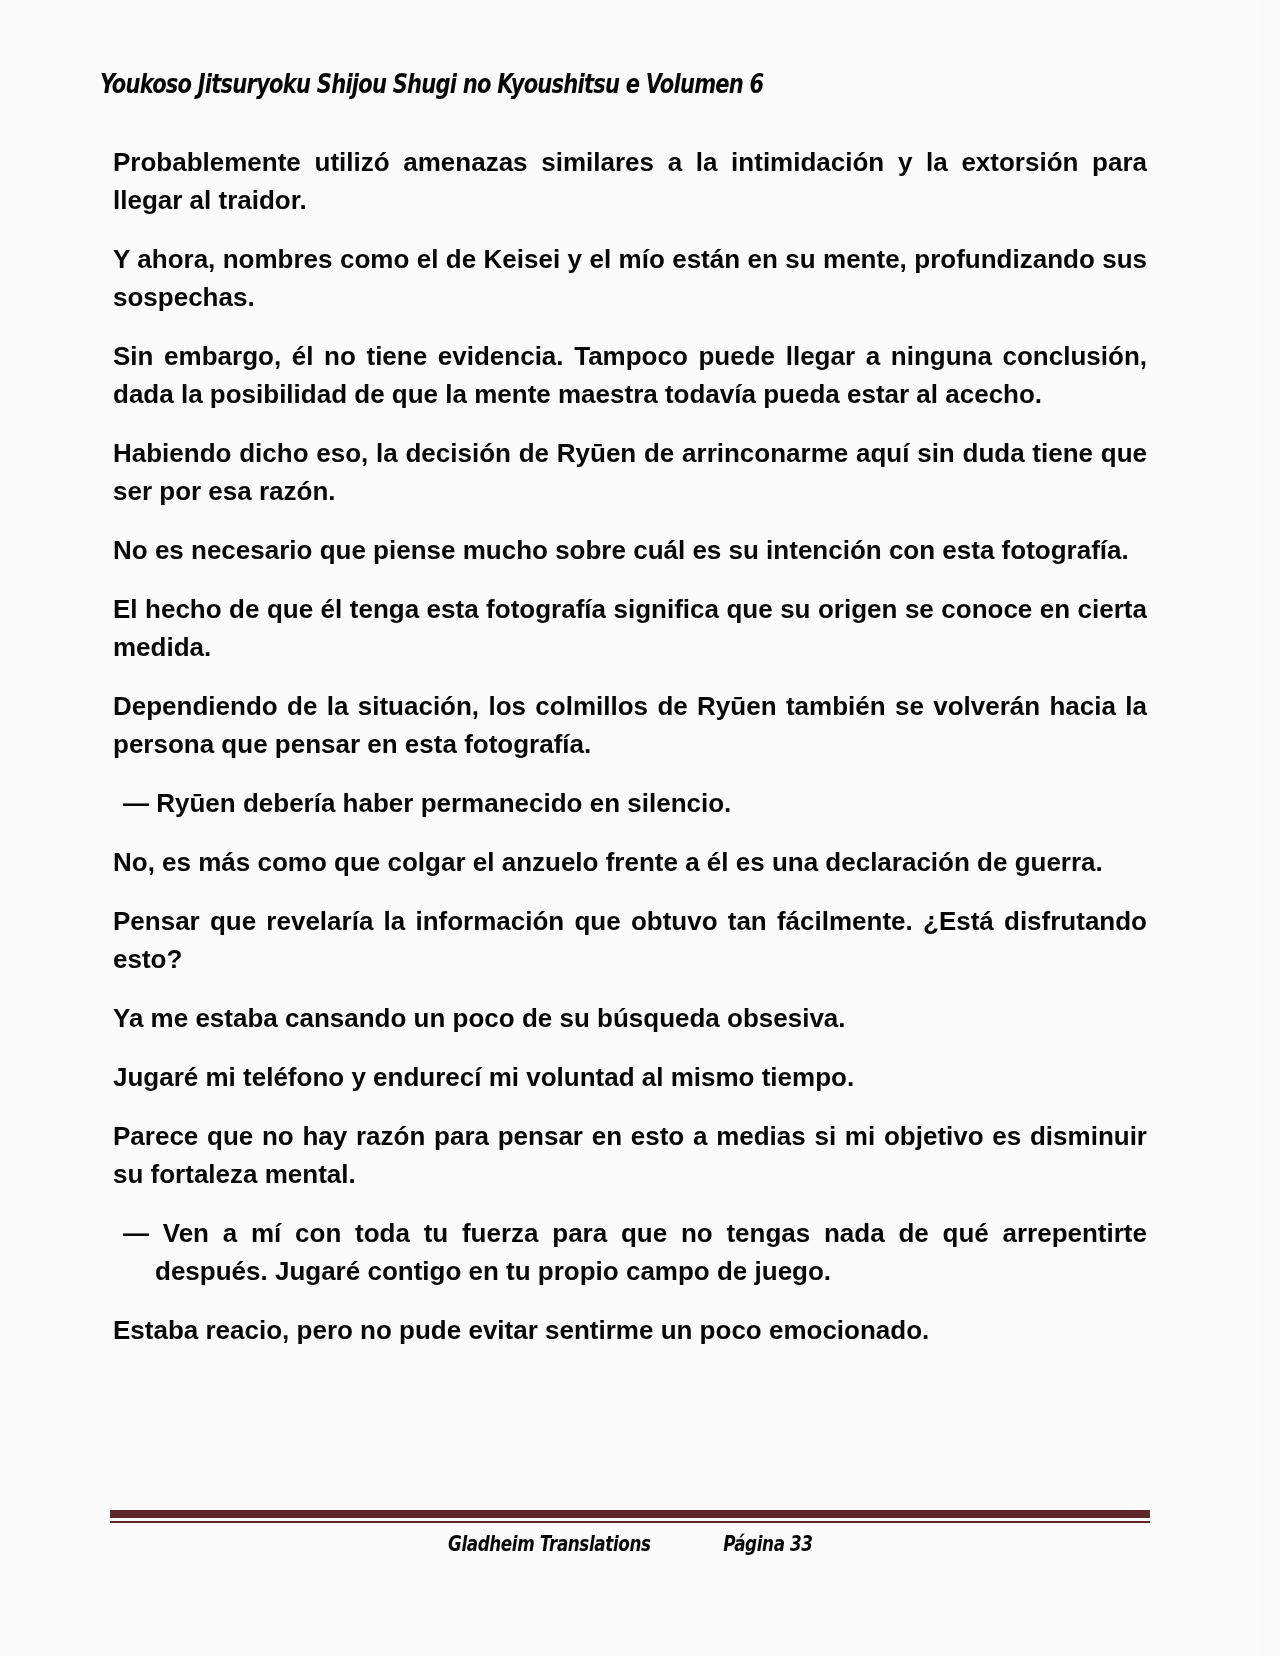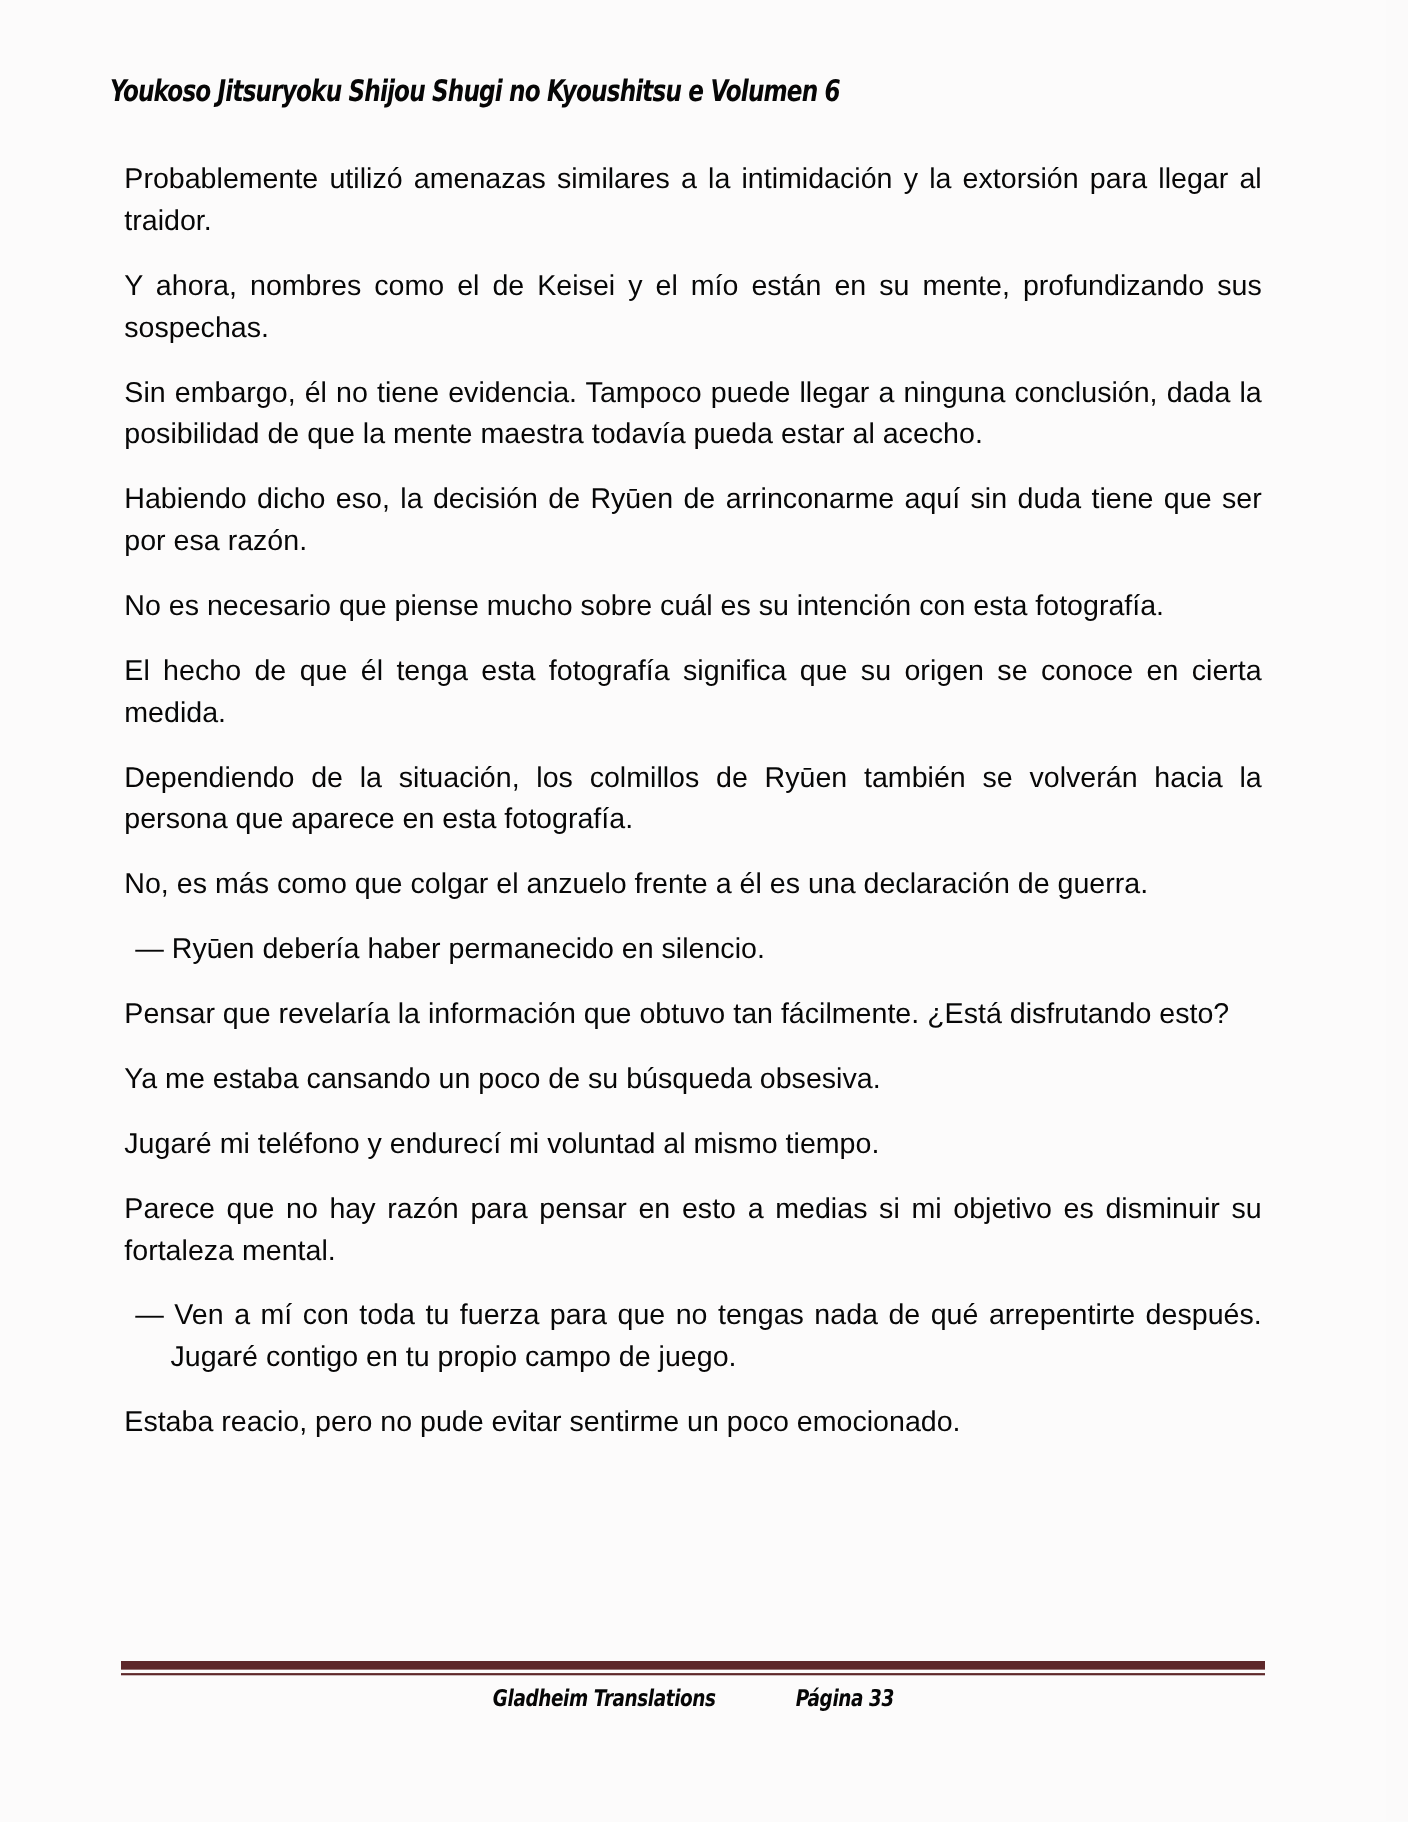--- a/index.html
+++ b/index.html
@@ -27,20 +27,21 @@
     font-style: italic;
     font-size: 27px;
     letter-spacing: -1px;
     transform: scaleX(0.78);
     transform-origin: left center;
     white-space: nowrap;
     color: #060606;
   }
   .content {
     padding: 44px 113px 0 113px;
+    font-weight: bold;
   }
   .para {
     margin: 0 0 21px 0;
     font-size: 26px;
     line-height: 38px;
     text-align: justify;
     color: #070707;
   }
   .para.dialogue {
     padding-left: 42px;
@@ -82,23 +83,23 @@
     <span class="header-title">Youkoso Jitsuryoku Shijou Shugi no Kyoushitsu e Volumen 6</span>
   </div>
 
   <div class="content">
       <p class="para normal">Probablemente utilizó amenazas similares a la intimidación y la extorsión para llegar al traidor.</p>
       <p class="para normal">Y ahora, nombres como el de Keisei y el mío están en su mente, profundizando sus sospechas.</p>
       <p class="para normal">Sin embargo, él no tiene evidencia. Tampoco puede llegar a ninguna conclusión, dada la posibilidad de que la mente maestra todavía pueda estar al acecho.</p>
       <p class="para normal">Habiendo dicho eso, la decisión de Ryūen de arrinconarme aquí sin duda tiene que ser por esa razón.</p>
       <p class="para normal">No es necesario que piense mucho sobre cuál es su intención con esta fotografía.</p>
       <p class="para normal">El hecho de que él tenga esta fotografía significa que su origen se conoce en cierta medida.</p>
-      <p class="para normal">Dependiendo de la situación, los colmillos de Ryūen también se volverán hacia la persona que aparece en esta fotografía.</p>
+      <p class="para normal">Dependiendo de la situación, los colmillos de Ryūen también se volverán hacia la persona que pensar en esta fotografía.</p>
+      <p class="para dialogue">— Ryūen debería haber permanecido en silencio.</p>
       <p class="para normal">No, es más como que colgar el anzuelo frente a él es una declaración de guerra.</p>
-      <p class="para dialogue">— Ryūen debería haber permanecido en silencio.</p>
       <p class="para normal">Pensar que revelaría la información que obtuvo tan fácilmente. ¿Está disfrutando esto?</p>
       <p class="para normal">Ya me estaba cansando un poco de su búsqueda obsesiva.</p>
       <p class="para normal">Jugaré mi teléfono y endurecí mi voluntad al mismo tiempo.</p>
       <p class="para normal">Parece que no hay razón para pensar en esto a medias si mi objetivo es disminuir su fortaleza mental.</p>
       <p class="para dialogue">— Ven a mí con toda tu fuerza para que no tengas nada de qué arrepentirte después. Jugaré contigo en tu propio campo de juego.</p>
       <p class="para normal">Estaba reacio, pero no pude evitar sentirme un poco emocionado.</p>
     </div>
 
   <div class="footer">
     <div class="bar-thick"></div>

